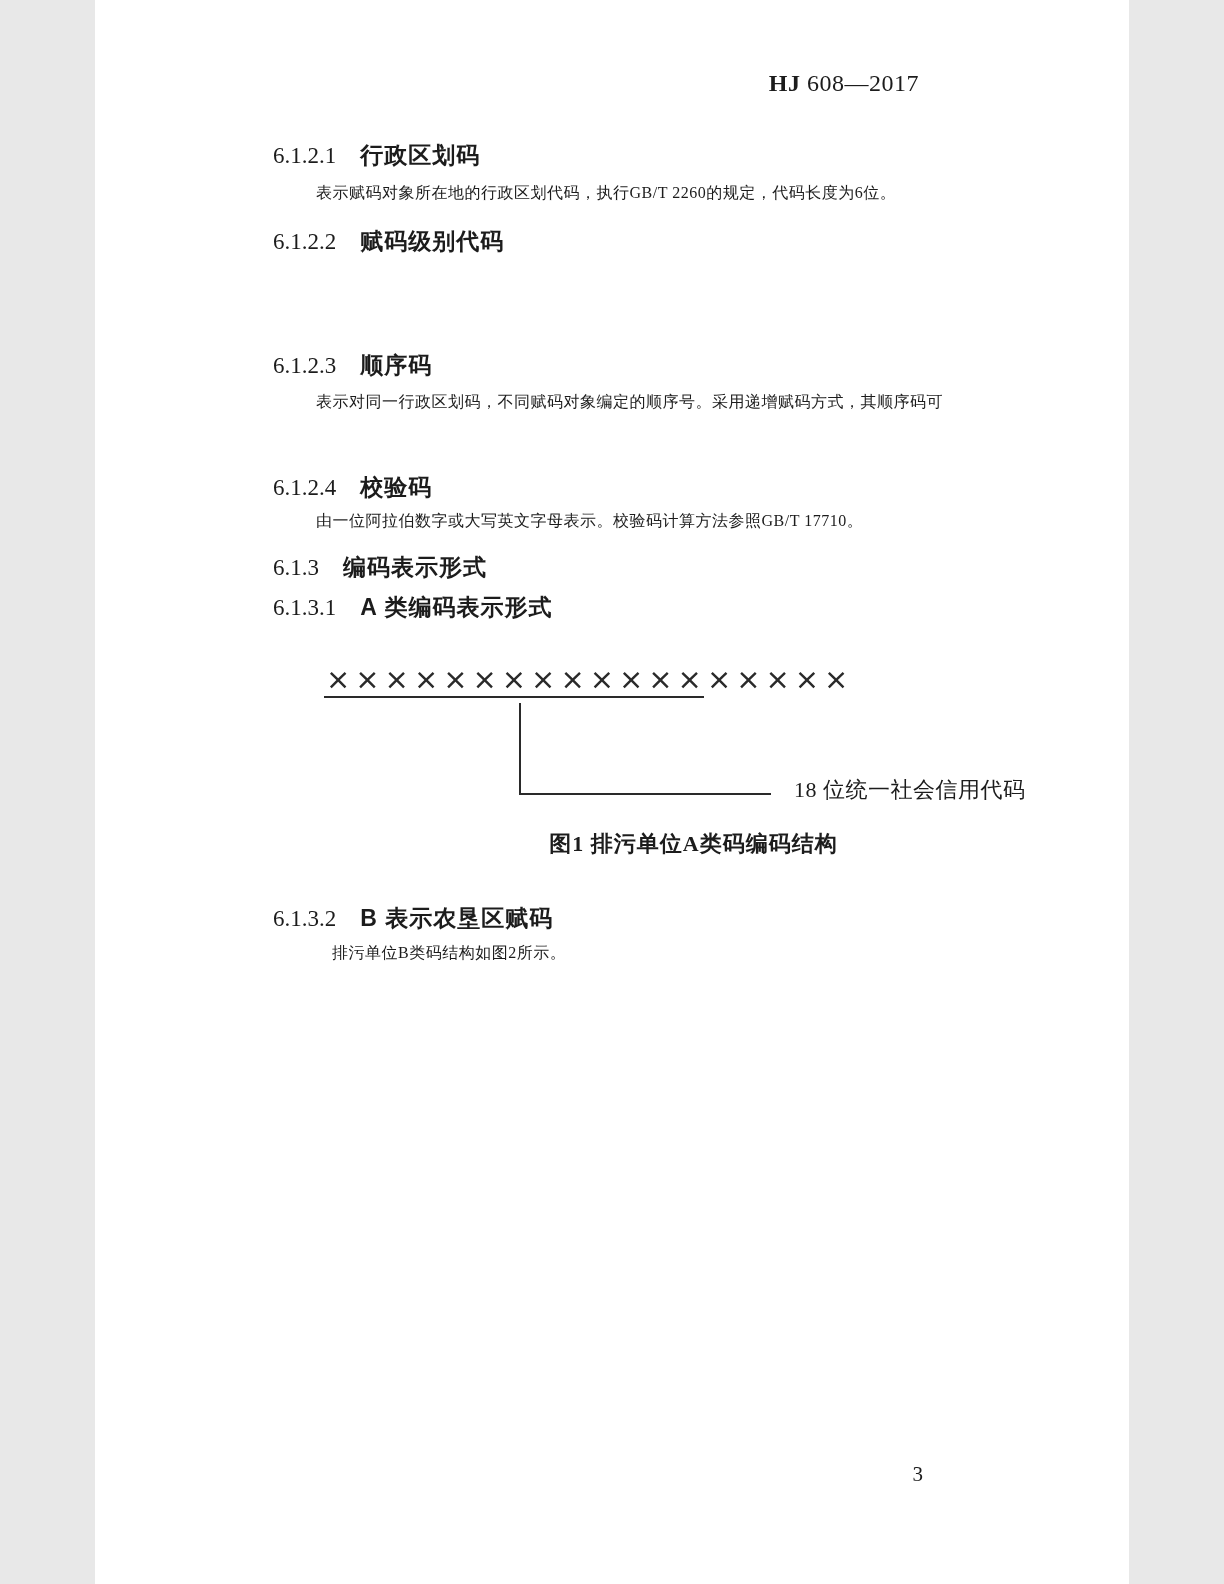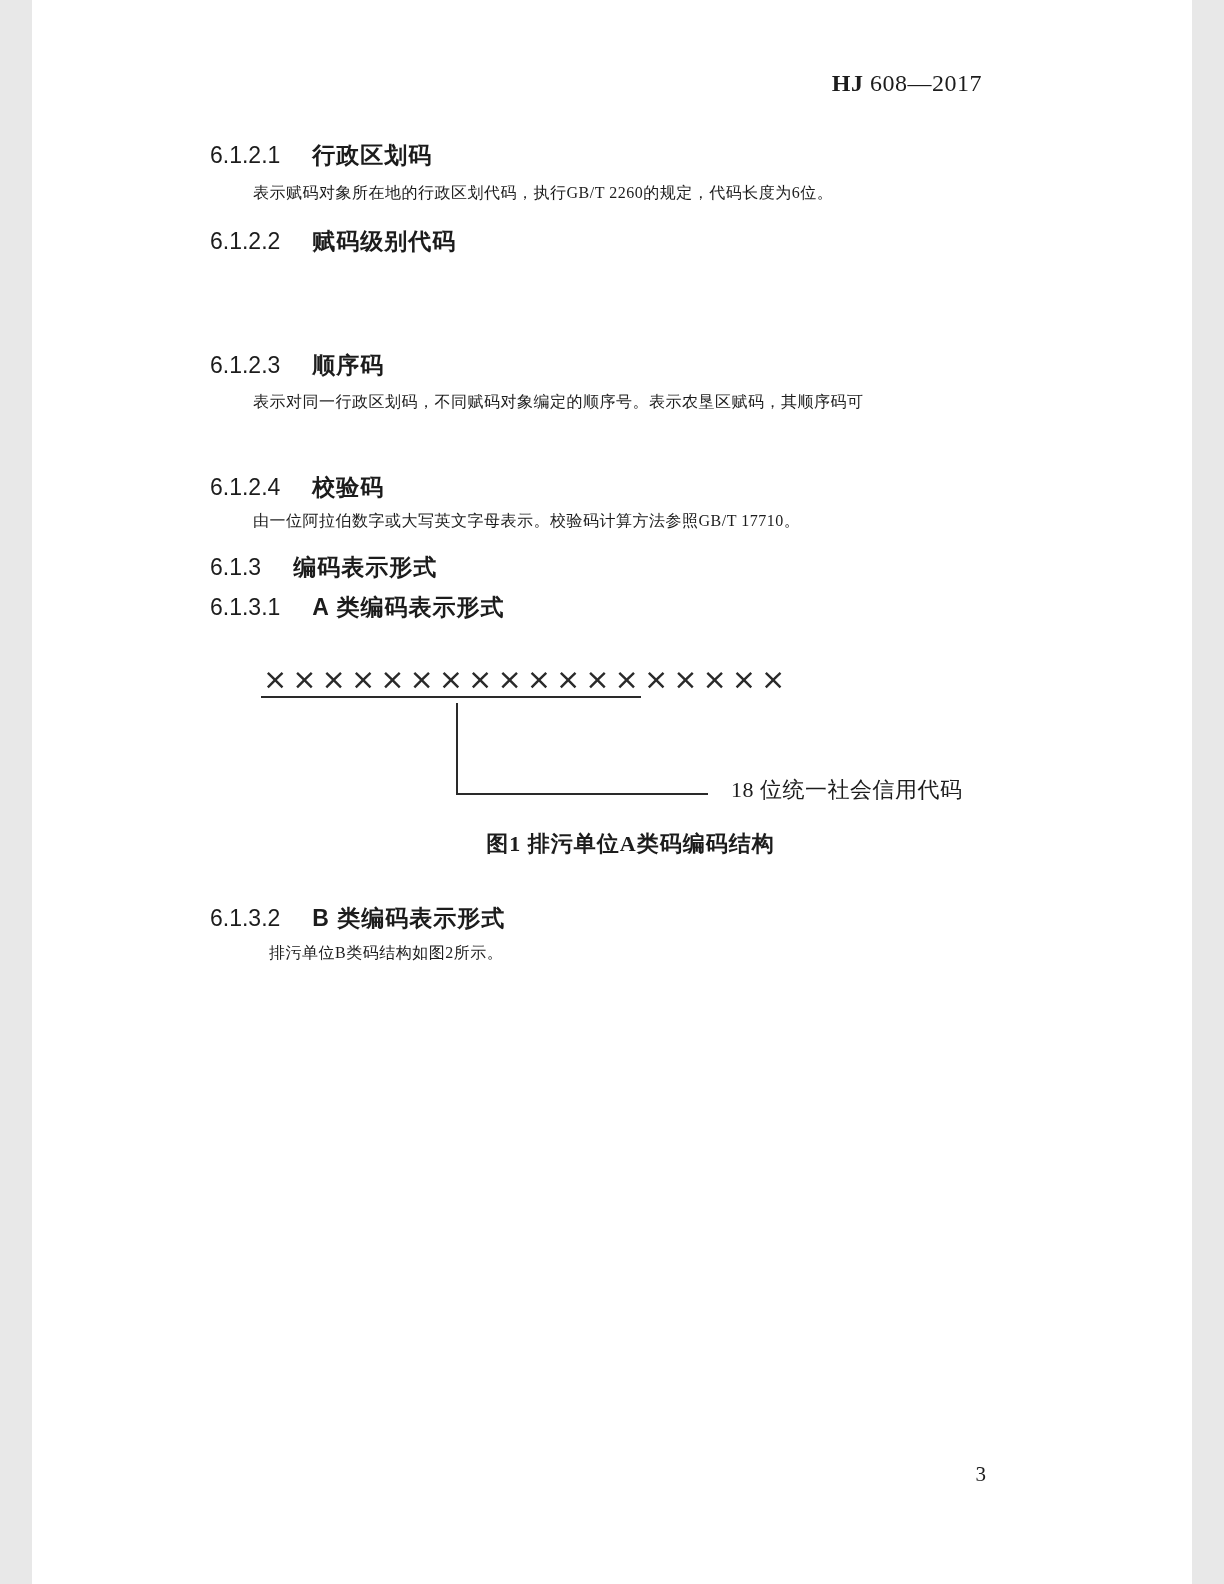--- a/index.html
+++ b/index.html
@@ -2,21 +2,21 @@
 <html><head>
 <meta charset="utf-8">
 <style>
   html, body {
     margin: 0;
     padding: 0;
     background: #e8e8e8;
   }
   .page {
     position: relative;
-    width: 1160px;
+    width: 1034px;
     height: 1584px;
     margin: 0 auto;
     background: #ffffff;
     font-family: "Liberation Serif", serif;
     color: #1c1c1c;
     overflow: hidden;
   }
   .abs { position: absolute; }
 
   
@@ -29,24 +29,24 @@
   }
   .running-header .bold { font-weight: bold; }
 
   
   .heading {
     left: 178px;
     font-size: 23px;
     white-space: nowrap;
   }
   .h-num {
-    font-family: Liberation Sans, sans-serif;
+    font-family: Liberation Serif, serif;
     font-weight: normal;
     display: inline-block;
-    margin-right: 32px;
+    margin-right: 24px;
   }
   .h-title {
     font-family: "Liberation Sans", sans-serif;
     font-weight: bold;
     letter-spacing: 1px;
   }
 
   
   .bodyline {
     font-size: 16px;
@@ -142,21 +142,21 @@
   </div>
   <div class="abs bodyline indent y-p1">表示赋码对象所在地的行政区划代码，执行GB/T 2260的规定，代码长度为6位。</div>
 
   <div class="abs heading y-h6122">
     <span class="h-num">6.1.2.2</span><span class="h-title">赋码级别代码</span>
   </div>
 
   <div class="abs heading y-h6123">
     <span class="h-num">6.1.2.3</span><span class="h-title">顺序码</span>
   </div>
-  <div class="abs bodyline indent y-p3a">表示对同一行政区划码，不同赋码对象编定的顺序号。表示农垦区赋码，其顺序码可</div>
+  <div class="abs bodyline indent y-p3a">表示对同一行政区划码，不同赋码对象编定的顺序号。采用递增赋码方式，其顺序码可</div>
 
   <div class="abs heading y-h6124">
     <span class="h-num">6.1.2.4</span><span class="h-title">校验码</span>
   </div>
   <div class="abs bodyline indent y-p4">由一位阿拉伯数字或大写英文字母表示。校验码计算方法参照GB/T 17710。</div>
 
   <div class="abs heading y-h613">
     <span class="h-num">6.1.3</span><span class="h-title">编码表示形式</span>
   </div>
 
@@ -165,19 +165,19 @@
   </div>
 
   <div class="abs fig-code-row">××××××××××××××××××</div>
   <div class="abs fig-underline"></div>
   <div class="abs fig-vline"></div>
   <div class="abs fig-hline"></div>
   <div class="abs fig-callout">18 位统一社会信用代码</div>
   <div class="abs fig-caption">图1 排污单位A类码编码结构</div>
 
   <div class="abs heading y-h6132">
-    <span class="h-num">6.1.3.2</span><span class="h-title">B 类编码表示形式</span>
+    <span class="h-num">6.1.3.2</span><span class="h-title">B 表示农垦区赋码</span>
   </div>
   <div class="abs bodyline indent y-p6">排污单位B类码结构如图2所示。</div>
 
   <div class="abs page-number">3</div>
 
 </div>
 
 </body></html>

